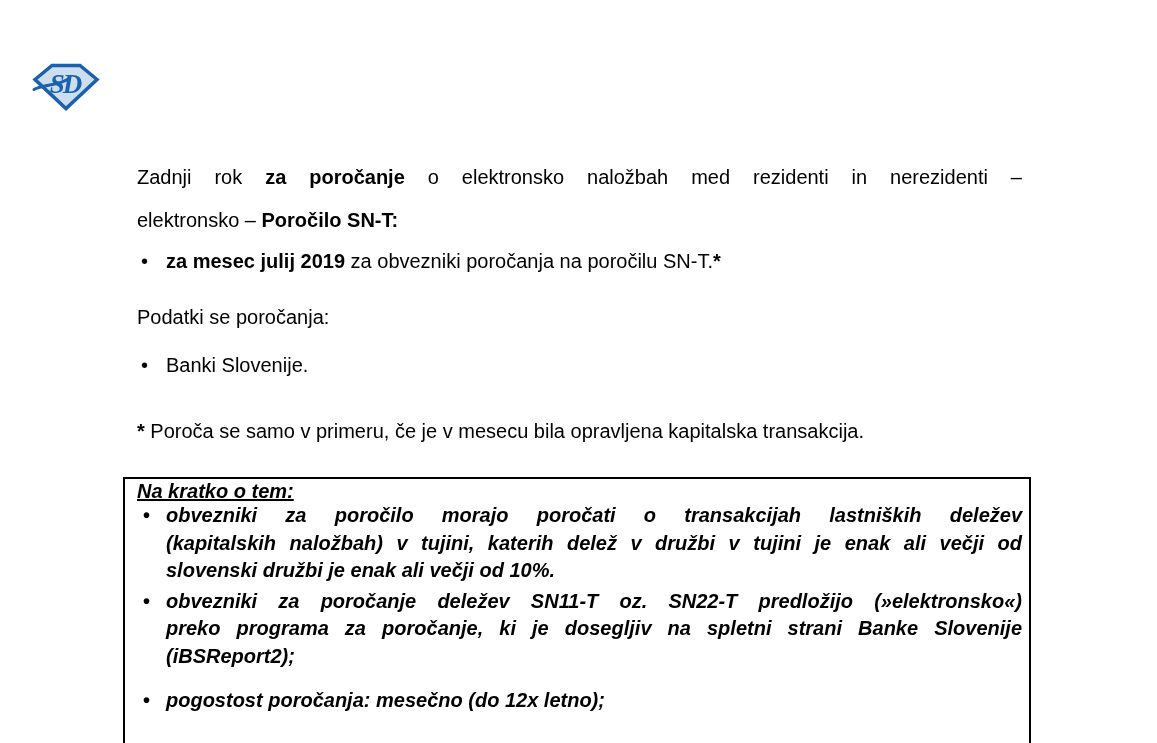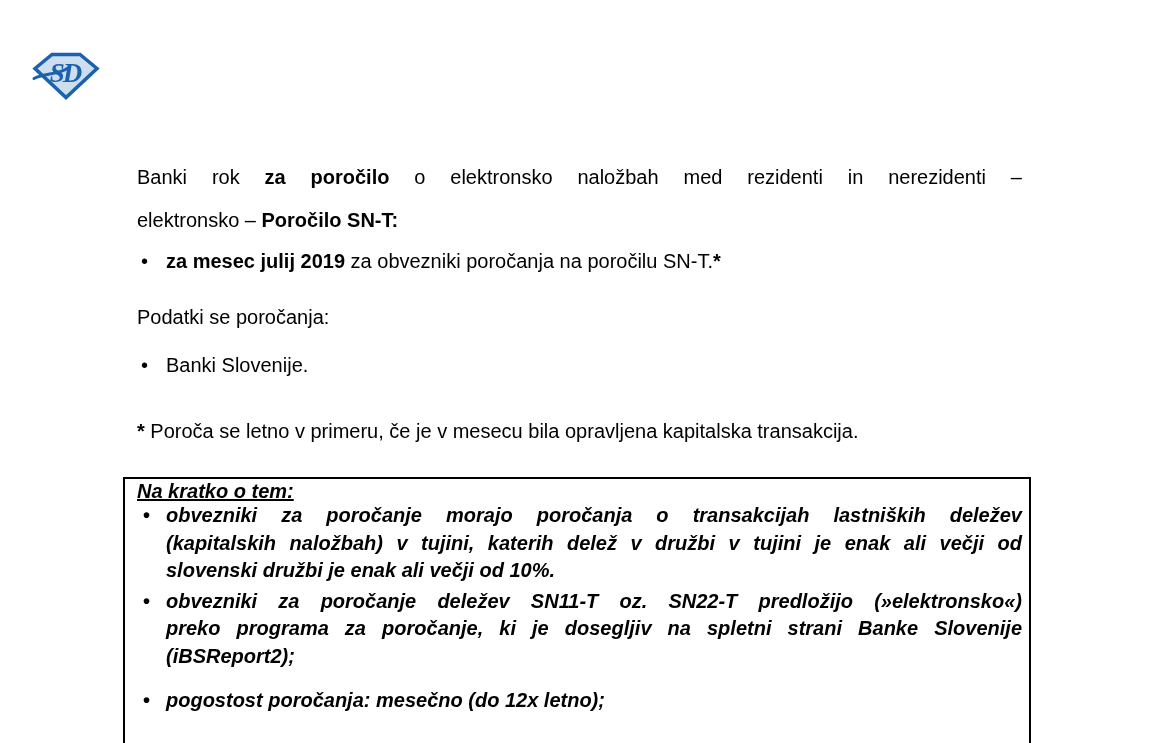--- a/index.html
+++ b/index.html
@@ -7,21 +7,21 @@
     width: 1157px; height: 743px;
     overflow: hidden;
     background: #ffffff;
     color: #000000;
     font-family: "Liberation Sans", sans-serif;
     position: relative;
   }
   .abs { position: absolute; }
 
   
-  .logo { left: 33px; top: 50px; width: 66px; height: 50px; }
+  .logo { left: 33px; top: 61px; width: 66px; height: 50px; }
   .logo svg { overflow: visible; }
 
   
   .txt { font-size: 20px; line-height: 43px; }
   .heading   { left: 137px; top: 156px; width: 885px; }
   .deadline  { left: 137px; top: 240px; width: 885px; }
   .podatki   { left: 137px; top: 296px; width: 885px; }
   .banki     { left: 137px; top: 344px; width: 885px; }
   .footnote  { left: 137px; top: 410px; width: 905px; }
 
@@ -56,45 +56,45 @@
 
 <div class="abs logo">
   <svg width="66" height="50" viewBox="0 0 132 98">
     <path d="M4,36 L38,8 L94,8 L128,36 L66,94 Z" fill="#cddeef" stroke="#1b62ae" stroke-width="7" stroke-linejoin="miter"></path>
     <path d="M2,56 C26,44 48,50 72,34" fill="none" stroke="#1b62ae" stroke-width="6" stroke-linecap="round"></path>
     <text x="64" y="62" text-anchor="middle" font-family="Liberation Serif, serif" font-size="54" font-weight="bold" font-style="italic" fill="#1b62ae" letter-spacing="-4">SD</text>
   </svg>
 </div>
 
 <div class="abs txt heading">
-  <div class="jlast"><span>Banki rok </span><span class="b">za poročilo</span><span> o elektronsko naložbah med rezidenti in nerezidenti –</span></div>
+  <div class="jlast"><span>Zadnji rok </span><span class="b">za poročanje</span><span> o elektronsko naložbah med rezidenti in nerezidenti –</span></div>
   <div><span>elektronsko – </span><span class="b">Poročilo SN-T:</span></div>
 </div>
 
 <div class="abs txt deadline bullet-row">
   <span class="marker">•</span>
   <div class="bullet-body"><span class="b">za mesec julij 2019</span><span> za obvezniki poročanja na poročilu SN-T.</span><span class="b">*</span></div>
 </div>
 
 <div class="abs txt podatki">Podatki se poročanja:</div>
 
 <div class="abs txt banki bullet-row">
   <span class="marker">•</span>
   <div class="bullet-body">Banki Slovenije.</div>
 </div>
 
-<div class="abs txt footnote"><span class="b">*</span><span> Poroča se letno v primeru, če je v mesecu bila opravljena kapitalska transakcija.</span></div>
+<div class="abs txt footnote"><span class="b">*</span><span> Poroča se samo v primeru, če je v mesecu bila opravljena kapitalska transakcija.</span></div>
 
 <div class="abs infobox">
   <div class="infobox-title"><span>Na kratko o tem:</span></div>
 
   <div class="ibox-li">
     <span class="ibox-marker">•</span>
     <div class="ibox-text">
-      <div class="jline">obvezniki za poročanje morajo poročanja o transakcijah lastniških deležev</div>
+      <div class="jline">obvezniki za poročilo morajo poročati o transakcijah lastniških deležev</div>
       <div class="jline">(kapitalskih naložbah) v tujini, katerih delež v družbi v tujini je enak ali večji od</div>
       <div>slovenski družbi je enak ali večji od 10%.</div>
     </div>
   </div>
 
   <div class="ibox-li li2">
     <span class="ibox-marker">•</span>
     <div class="ibox-text">
       <div class="jline">obvezniki za poročanje deležev SN11-T oz. SN22-T predložijo (»elektronsko«)</div>
       <div class="jline">preko programa za poročanje, ki je dosegljiv na spletni strani Banke Slovenije</div>

